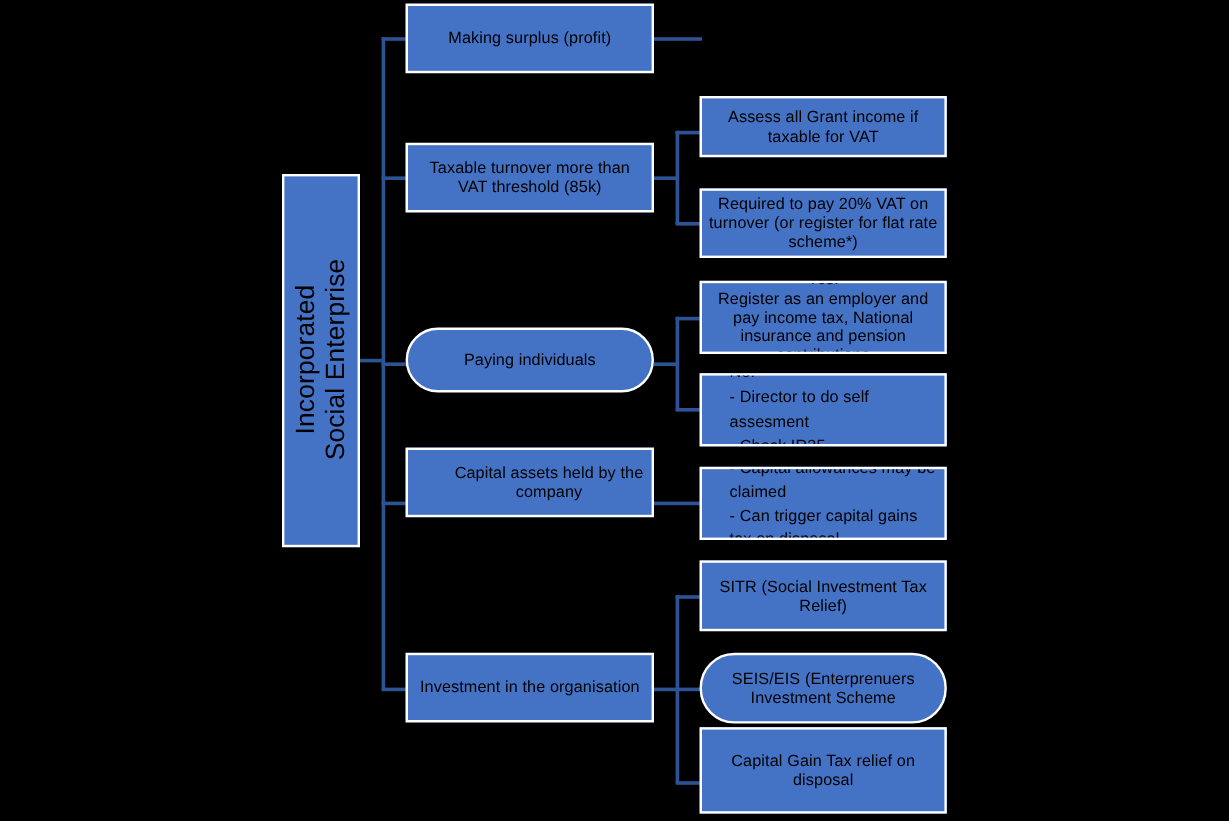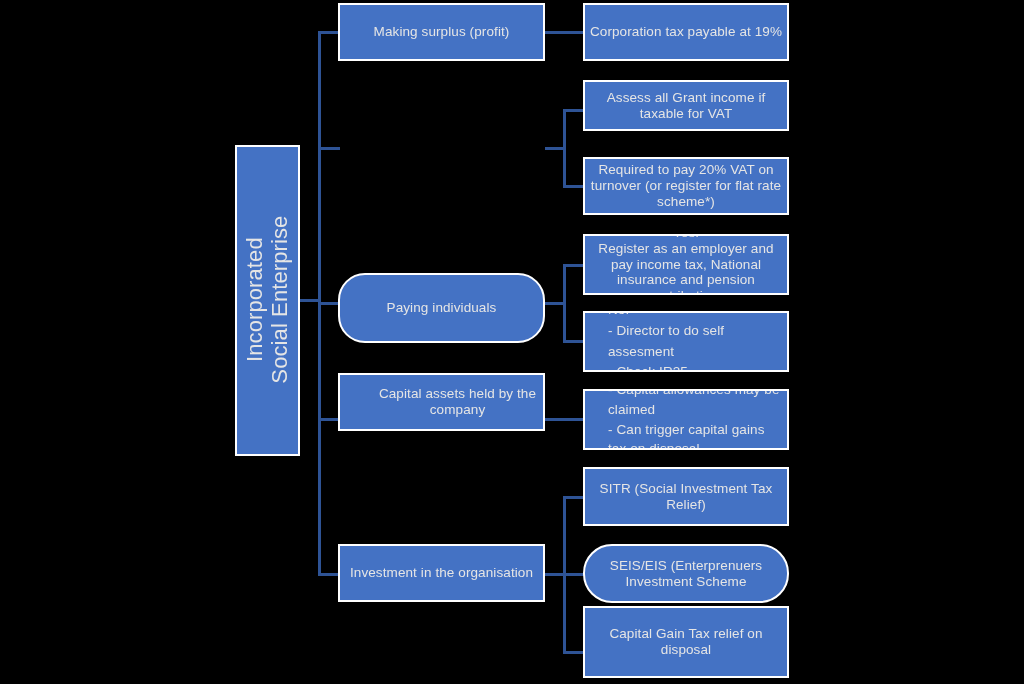--- a/index.html
+++ b/index.html
@@ -13,21 +13,21 @@
     height: 684px;
     background: #000000;
     overflow: hidden;
     font-family: "Liberation Sans", sans-serif;
   }
   .node {
     position: absolute;
     background: #4472C4;
     border: 2px solid #FFFFFF;
     box-sizing: border-box;
-    color: #e5e5e5;
+    color: #000000;
     display: flex;
     align-items: center;
     justify-content: center;
     text-align: center;
     line-height: 1.18;
     letter-spacing: 0.1px;
     overflow: hidden;
   }
   .node .txt {
     display: block;
@@ -115,32 +115,32 @@
   <div class="line hline" style="left:563px; top:651px; width:22px;"></div>
 
   <div class="node" id="root-node">
     <span class="txt">Incorporated
 Social Enterprise</span>
   </div>
 
   <div class="node mid" style="top:3px; height:58px;">
     <span class="txt">Making surplus (profit)</span>
   </div>
-  <div class="node right" style="top:3px; height:58px;">
-    <span class="txt">Corporation tax payable at 19%</span>
+
+  <div class="node mid" style="top:119px; height:58px;">
+    <span class="txt">Taxable turnover more than VAT threshold (85k)</span>
   </div>
-
   <div class="node right" style="top:80px; height:51px;">
     <span class="txt">Assess all Grant income if taxable for VAT</span>
   </div>
   <div class="node right" style="top:157px; height:58px;">
     <span class="txt">Required to pay 20% VAT on turnover (or register for flat rate scheme*)</span>
   </div>
 
-  <div class="node mid" style="top:273px; height:70px;border-radius:27px;">
+  <div class="node mid" style="top:273px; height:54px;border-radius:27px;">
     <span class="txt">Paying individuals</span>
   </div>
   <div class="node right" style="top:234px; height:61px;">
     <span class="txt">Yes!
 Register as an employer and pay income tax, National insurance and pension contributions</span>
   </div>
   <div class="node right left-align" style="top:311px; height:61px;">
     <span class="txt" style="line-height:1.55;">No!
 - Director to do self assesment
 - Check IR35</span>

